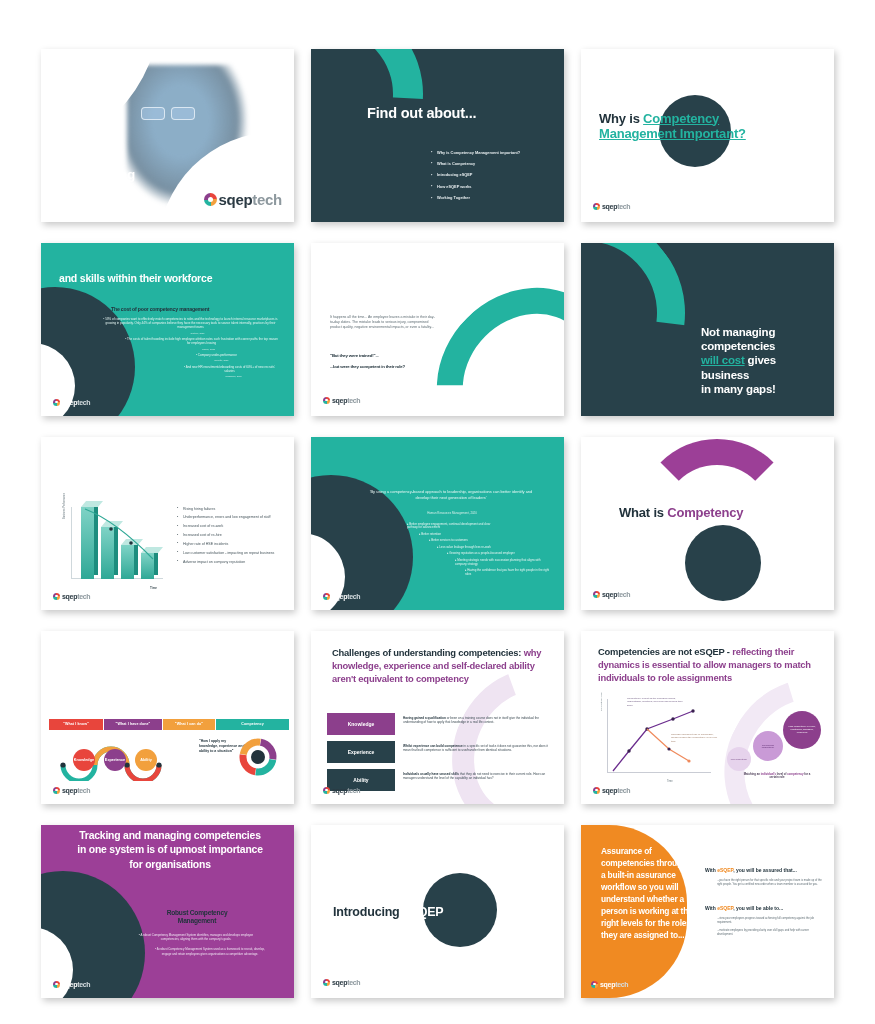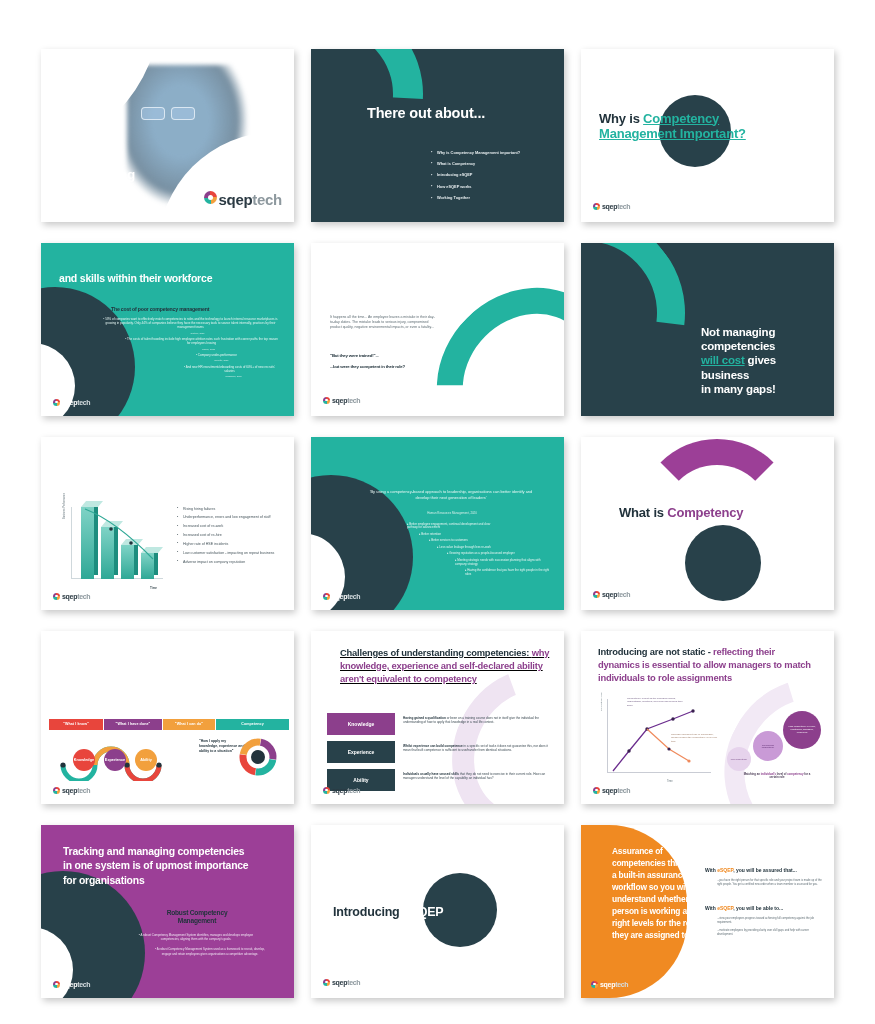--- a/index.html
+++ b/index.html
@@ -38,21 +38,21 @@
     font-weight:bold;
     line-height:1.22;
     letter-spacing:-0.2px;
   }
   .t-dark   { color:#22333c; }
   .t-white  { color:#ffffff; }
   .t-teal   { color:#23b3a0;text-decoration:underline; }
   .t-purple { color:#8c3f8c; }
 
   
-  .logo { position:absolute; display:flex; gap:2px; }
+  .logo { position:absolute; display:flex; align-items:center; gap:2px; }
   .logo .ring {
     border-radius:50%;
     background:
       conic-gradient(#e8453c 0 25%, #f2a03d 0 50%, #23b3a0 0 75%, #8c3f8c 0 100%);
     display:flex; align-items:center; justify-content:center;
     flex:none;
   }
   .logo .ring::after {
     content:""; display:block; border-radius:50%; background:#ffffff;
   }
@@ -158,21 +158,21 @@
         <span class="ring"></span>
         <span class="wd"><span class="a">sqep</span><span class="b">tech</span></span>
       </div>
     </div>
   </div>
 
   <div class="cell">
     <div class="slide dark">
       <div class="ringarc" style="left:-78px; top:-50px; width:190px; height:190px; border:30px solid #23b3a0;
                   border-right-color:transparent; border-bottom-color:transparent; transform:rotate(48deg);"></div>
-      <div class="h t-white" style="left:56px; top:56px; font-size:14.5px;">There out about...</div>
+      <div class="h t-white" style="left:56px; top:56px; font-size:14.5px;">Find out about...</div>
       <ul class="b" id="s2-bullets" style="position:absolute; left:120px; top:102px; width:125px; font-size:3.9px; color:#e8eef0; line-height:1; font-weight:bold;">
           <li style="margin-bottom: 7.5px;">Why is Competency Management important?</li>
           <li style="margin-bottom: 7.5px;">What is Competency</li>
           <li style="margin-bottom: 7.5px;">Introducing eSQEP</li>
           <li style="margin-bottom: 7.5px;">How eSQEP works</li>
           <li style="margin-bottom: 7.5px;">Working Together</li>
         </ul>
       <div class="logo small light" style="left:12px; bottom:10px; opacity:0;">
         <span class="ring"></span>
           <span class="wd"><span class="a">sqep</span><span class="b">tech</span></span>
@@ -371,21 +371,21 @@
         <span class="ring"></span>
         <span class="wd"><span class="a">sqep</span><span class="b">tech</span></span>
       </div>
     </div>
   </div>
 
   <div class="cell">
     <div class="slide">
       <div style="position:absolute; right:-40px; top:36px; width:150px; height:170px; border:22px solid #efe4f2;
                   border-radius:50%; border-right-color:transparent; border-top-color:transparent; transform:rotate(25deg);"></div>
-      <div class="h" style="left:29px; top:15px; width:220px; font-size:9.4px; line-height:1.4;text-decoration:underline;">
+      <div class="h" style="left:21px; top:15px; width:220px; font-size:9.4px; line-height:1.4;">
         <span class="t-dark">Challenges of understanding competencies: </span><span class="t-purple">why knowledge, experience and self-declared ability aren't equivalent to competency</span>
       </div>
       <div id="s11-rows">
           <div class="krow" style="top: 82px; background: rgb(140, 63, 140);">Knowledge</div>
           <div class="ktxt" style="top: 85px;"><b>Having gained a qualification</b> or been on a training course does not in itself give the individual the understanding of how to apply that knowledge in a real life context.</div>
           <div class="krow" style="top: 110px; background: rgb(40, 65, 74);">Experience</div>
           <div class="ktxt" style="top: 113px;"><b>Whilst experience can build competence</b> in a specific set of tasks it does not guarantee this, nor does it mean that built competence is sufficient to use/transfer from identical situations.</div>
           <div class="krow" style="top: 138px; background: rgb(40, 65, 74);">Ability</div>
           <div class="ktxt" style="top: 141px;"><b>Individuals usually have unused skills</b> that they do not need to exercise in their current role. How can managers understand the level of the capability an individual has?</div>
         </div>
@@ -394,21 +394,21 @@
         <span class="wd"><span class="a">sqep</span><span class="b">tech</span></span>
       </div>
     </div>
   </div>
 
   <div class="cell">
     <div class="slide">
       <div style="position:absolute; right:-56px; top:46px; width:164px; height:178px; border:20px solid #f2e9f5;
                   border-radius:50%; border-right-color:transparent; border-top-color:transparent; transform:rotate(28deg);"></div>
       <div class="h" style="left:17px; top:14px; width:220px; font-size:9.4px; line-height:1.4;">
-        <span class="t-dark">Introducing are not static - </span><span class="t-purple">reflecting their dynamics is essential to allow managers to match individuals to role assignments</span>
+        <span class="t-dark">Competencies are not eSQEP - </span><span class="t-purple">reflecting their dynamics is essential to allow managers to match individuals to role assignments</span>
       </div>
 
       <div style="position:absolute; left:20px; top:68px; width:112px; height:86px;">
         <div style="position:absolute; left:6px; top:0; bottom:12px; width:1px; background:#c9ccd4;"></div>
         <div style="position:absolute; left:6px; bottom:12px; width:104px; height:1px; background:#c9ccd4;"></div>
         <div style="position:absolute; left:-1px; top:12px; font-size:2.4px; color:#6b7a81; transform:rotate(-90deg); transform-origin:left top; white-space:nowrap;">Competency level</div>
         <div style="position:absolute; left:66px; bottom:2px; font-size:2.6px; color:#6b7a81;">Time</div>
         <svg width="112" height="86" style="position:absolute;left:0;top:0;">
           <polyline points="12,72 28,52 46,30 72,20 92,12" fill="none" stroke="#6b2d8e" stroke-width="1.3"></polyline>
           <circle cx="28" cy="52" r="1.7" fill="#3a2150"></circle>
@@ -439,21 +439,21 @@
         <span class="ring"></span>
         <span class="wd"><span class="a">sqep</span><span class="b">tech</span></span>
       </div>
     </div>
   </div>
 
   <div class="cell">
     <div class="slide purple">
       <div class="circle" style="left:-60px; top:46px; width:164px; height:164px; background:#28414a;"></div>
       <div class="circle" style="left:-54px; top:102px; width:86px; height:86px; background:#ffffff;"></div>
-      <div class="h t-white" style="left:22px; top:20px; width:214px; font-size:10.4px; line-height:1.4; ">
+      <div class="h t-white" style="left:22px; top:4px; width:214px; font-size:10.4px; line-height:1.4; text-align:center;">
         <span>Tracking and managing competencies</span><br>
         <span>in one system is of upmost importance</span><br>
         <span>for organisations</span>
       </div>
       <div class="h t-dark" style="left:86px; top:84px; width:140px; font-size:6.6px; text-align:center; line-height:1.35;">
         <span>Robust Competency</span><br>
         <span>Management</span>
       </div>
       <div id="s13-bullets" style="position:absolute; left:96px; top:108px; width:142px;">
           <div style="margin-left: 0px; margin-bottom: 6px; font-size: 2.9px; line-height: 1.5; color: rgb(240, 228, 243); text-align: center; width: 118px;">• A robust Competency Management System identifies, manages and develops employee competencies, aligning them with the company's goals.</div>
@@ -479,21 +479,21 @@
         <span class="ring"></span>
         <span class="wd"><span class="a">sqep</span><span class="b">tech</span></span>
       </div>
     </div>
   </div>
 
   <div class="cell">
     <div class="slide">
       <div style="position:absolute; left:0; top:0; width:106px; height:173px; background:#f08a22;
                   border-radius:0 78px 78px 0;"></div>
-      <div class="h t-white" style="left:31px; top:20px; width:92px; font-size:8.4px; line-height:1.44;">Assurance of competencies through a built-in assurance workflow so you will understand whether a person is working at the right levels for the roles they are assigned to...</div>
+      <div class="h t-white" style="left:20px; top:20px; width:92px; font-size:8.4px; line-height:1.44;">Assurance of competencies through a built-in assurance workflow so you will understand whether a person is working at the right levels for the roles they are assigned to...</div>
       <div id="s15-blocks" style="position:absolute; left:124px; top:42px; width:118px;">
           <div style="margin-bottom: 18px;">
             <div style="font-size: 5px; font-weight: bold; color: rgb(34, 51, 60); line-height: 1.4; margin-bottom: 5px;"><span>With </span><span style="color: rgb(240, 138, 34);">eSQEP</span><span>, you will be assured that...</span></div>
             <div style="font-size: 2.7px; color: rgb(93, 107, 114); line-height: 1.55; margin-left: 12px; margin-bottom: 4px;">...you have the right person for that specific role and your project team is made up of the right people. You get a certified new order when a team member is assessed for you.</div>
           </div>
           <div style="margin-bottom: 18px;">
             <div style="font-size: 5px; font-weight: bold; color: rgb(34, 51, 60); line-height: 1.4; margin-bottom: 5px;"><span>With </span><span style="color: rgb(240, 138, 34);">eSQEP</span><span>, you will be able to...</span></div>
             <div style="font-size: 2.7px; color: rgb(93, 107, 114); line-height: 1.55; margin-left: 12px; margin-bottom: 4px;">...view your employees progress toward achieving full competency against the job requirement.</div>
             <div style="font-size: 2.7px; color: rgb(93, 107, 114); line-height: 1.55; margin-left: 12px; margin-bottom: 4px;">...motivate employees by providing clarity over skill gaps and help with career development.</div>
           </div>

